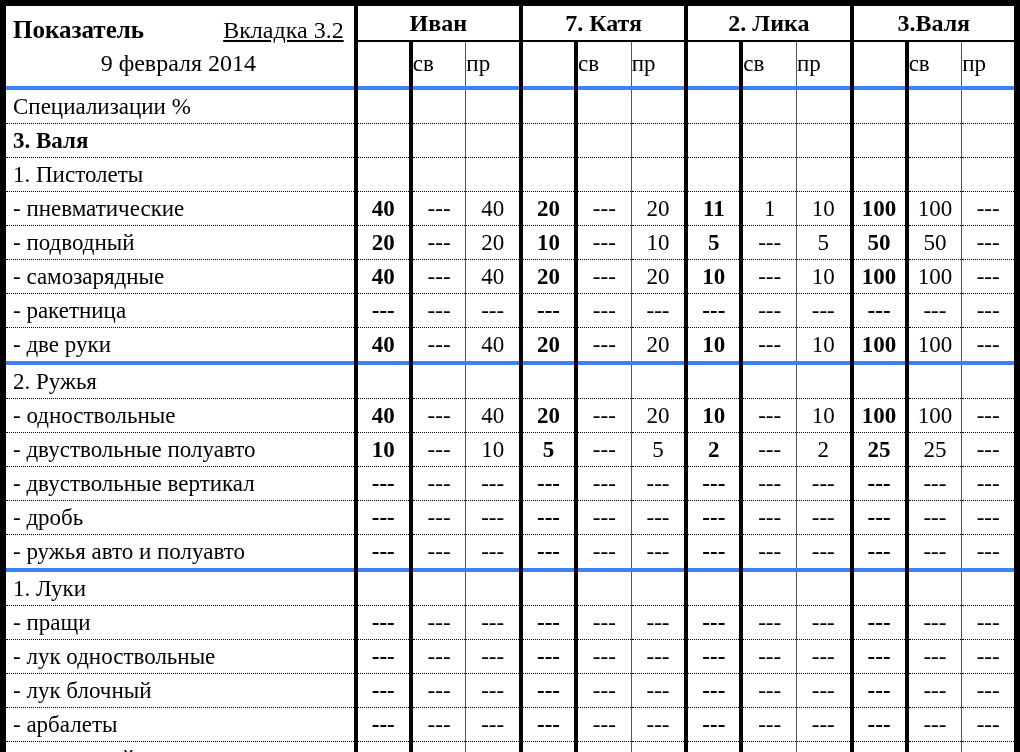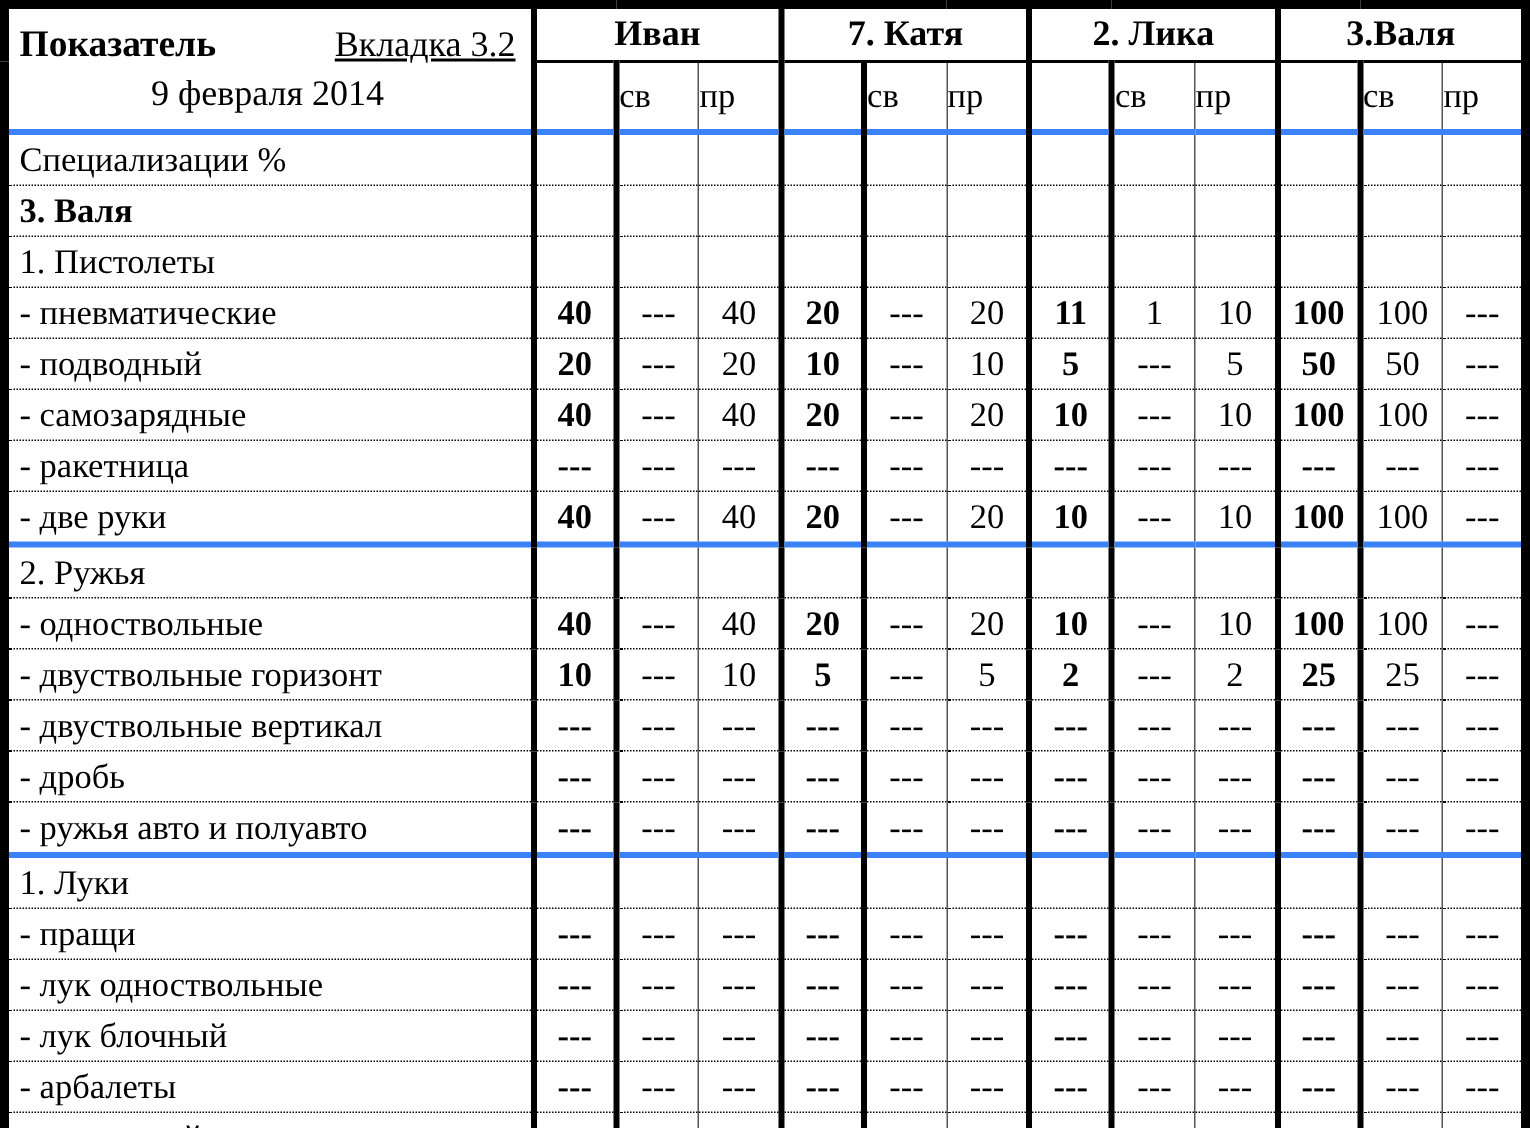--- a/index.html
+++ b/index.html
@@ -257,21 +257,21 @@
           <td class="c1">---</td>
           <td class="c2">20</td>
           <td class="c0">10</td>
           <td class="c1">---</td>
           <td class="c2">10</td>
           <td class="c0">100</td>
           <td class="c1">100</td>
           <td class="c2">---</td>
         </tr>
         <tr>
-          <td class="label">- двуствольные горизонт</td>
+          <td class="label">- двуствольные полуавто</td>
           <td class="c0">10</td>
           <td class="c1">---</td>
           <td class="c2">10</td>
           <td class="c0">5</td>
           <td class="c1">---</td>
           <td class="c2">5</td>
           <td class="c0">2</td>
           <td class="c1">---</td>
           <td class="c2">2</td>
           <td class="c0">25</td>

